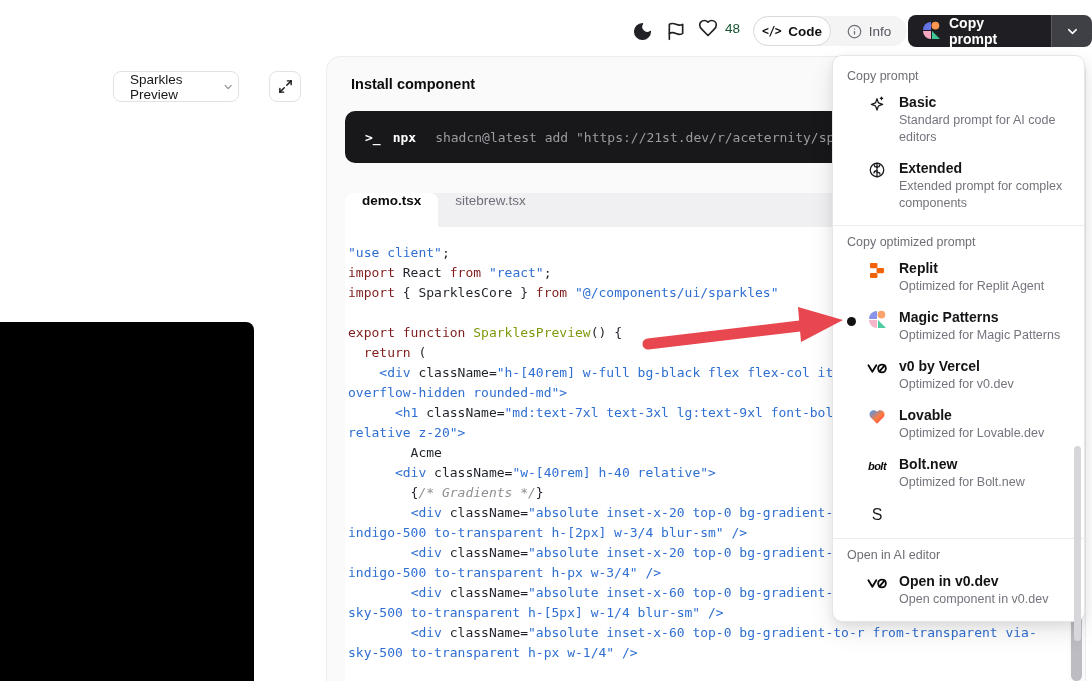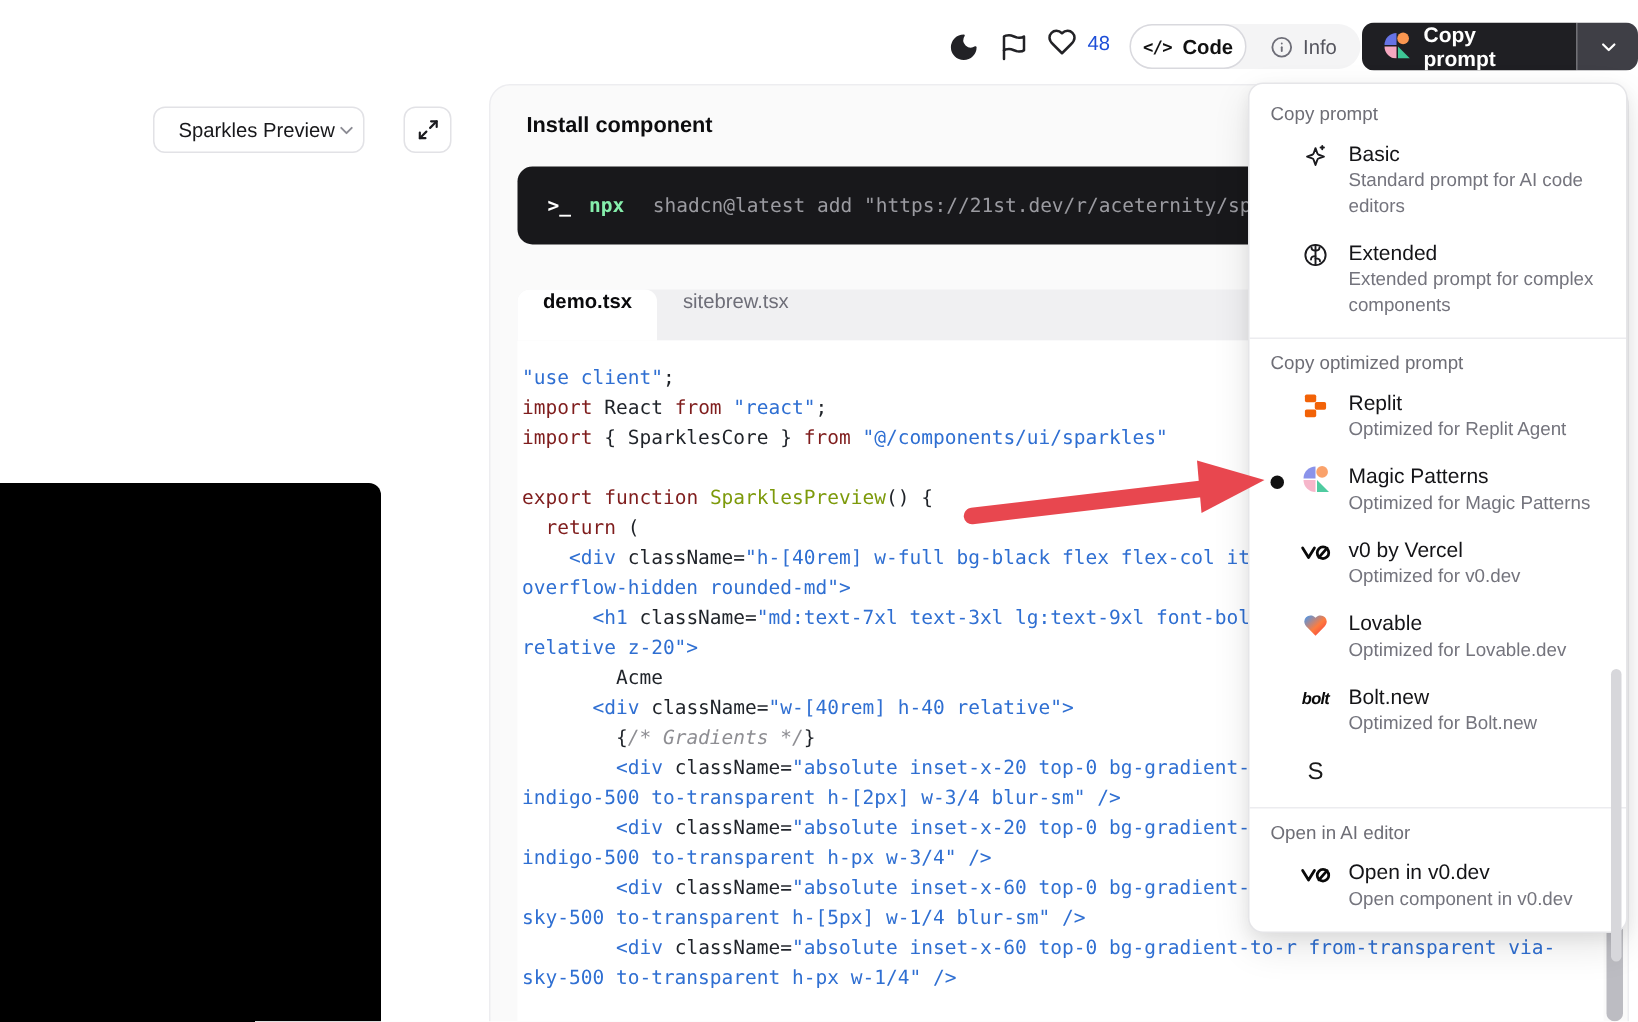--- a/index.html
+++ b/index.html
@@ -4,43 +4,43 @@
 <style>
   * { margin:0; padding:0; box-sizing:border-box; }
   html,body { background:#fff; }
   .page { position:relative; width:1092px; height:681px; overflow:hidden; background:#fff;
           font-family:"Liberation Sans", sans-serif; color:#18181b; }
 
   
   .topbar { position:absolute; left:0; top:0; width:1092px; height:56px; z-index:5; }
   .icon-btn { position:absolute; width:26px; height:26px; display:flex; align-items:center; justify-content:center; cursor:pointer; }
   .likes { position:absolute; left:698px; top:18px; display:flex; align-items:center; gap:7px; }
-  .likes .count { font-size:13.5px; color:#1d4ed8; }
+  .likes .count { font-size:13.5px; color:#14532d; }
   .seg-group { position:absolute; left:753px; top:16px; height:30px; width:154px; background:#f4f4f5; border-radius:15px; display:flex; }
   .seg { flex:1; display:flex; align-items:center; justify-content:center; gap:7px; font-size:13.5px; cursor:pointer; }
   .seg.active { background:#fff; border:1px solid #d9d9de; border-radius:15px; font-weight:600; color:#111; }
   .seg.inactive { color:#55555e; }
   .code-glyph { font-family:"DejaVu Sans Mono", monospace; font-size:11.5px; font-weight:700; letter-spacing:-0.5px; }
   .split-btn { position:absolute; left:908px; top:15px; height:32px; display:flex; border-radius:8px; overflow:hidden; cursor:pointer; }
   .split-main { background:#1f1f23; color:#fff; display:flex; align-items:center; gap:9px; padding:0 16px 0 14px; font-size:14px; font-weight:600; }
   .split-arrow { background:#3f3f46; width:41px; display:flex; align-items:center; justify-content:center; border-left:1px solid rgba(255,255,255,0.14); }
 
   
-  .select-box { position:absolute; left:102px; top:71px; width:141px; height:31px; background:#fff; border:1px solid #e2e2e6; border-radius:8px;
+  .select-box { position:absolute; left:113px; top:71px; width:126px; height:31px; background:#fff; border:1px solid #e2e2e6; border-radius:8px;
                 display:flex; align-items:center; justify-content:space-between; padding:0 4px 0 16px; font-size:13.5px; cursor:pointer; }
   .expand-btn { position:absolute; left:269px; top:71px; width:32px; height:31px; background:#fff; border:1px solid #e2e2e6; border-radius:8px;
                 display:flex; align-items:center; justify-content:center; cursor:pointer; }
 
   
   .main-panel { position:absolute; left:326px; top:56px; width:760px; height:660px; background:#fafafa; border:1px solid #ededf0; border-radius:14px; }
   .install-title { position:absolute; left:24px; top:19px; font-size:14.5px; font-weight:600; color:#0c0c0e; }
   .terminal { position:absolute; left:18px; top:54px; width:724px; height:52px; background:#18181b; border-radius:10px;
               display:flex; align-items:center; padding-left:20px; font-family:"DejaVu Sans Mono", monospace; font-size:13px; cursor:text; }
   .terminal .prompt { color:#fff; font-weight:700; margin-right:12px; }
-  .terminal .npx { color:#86efac; font-weight:700; margin-right:19px; }
+  .terminal .npx { color:#ffffff; font-weight:700; margin-right:19px; }
   .terminal .cmd { color:#9b9ba1; white-space:pre; }
   .tabbar { position:absolute; left:18px; top:136px; width:724px; height:34px; background:#f0f0f2; border-radius:8px 8px 0 0; display:flex; }
   .tab { height:34px; display:flex; align-items:flex-start; padding:0 17px; font-size:13.5px; cursor:pointer; }
   .tab.active { background:#fff; border-radius:8px 8px 0 0; font-weight:600; color:#0a0a0c; }
   .tab.inactive { color:#6e6e78; }
   .code-card { position:absolute; left:18px; top:170px; width:724px; height:490px; background:#fff; border-radius:0 0 8px 8px; overflow:hidden; }
   .code { padding:16px 0 0 3px; font-family:"DejaVu Sans Mono", monospace; font-size:13px; line-height:20px; }
   .cl { white-space:pre; height:20px; }
   .tok-k { color:#7f1d1d; }
   .tok-s { color:#2F6FD2; }
@@ -53,21 +53,21 @@
 
   
   .black-preview { position:absolute; left:0; top:322px; width:254px; height:359px; background:#000; border-top-right-radius:8px; z-index:3; }
 
   
   .dropdown { position:absolute; left:832px; top:55px; width:253px; background:#fff; border:1px solid #e5e5e8; border-radius:10px;
               box-shadow:0 10px 25px rgba(0,0,0,0.10), 0 4px 10px rgba(0,0,0,0.06); z-index:10; padding:4px 0 6px; }
   .dd-label { padding:9px 14px 4px; font-size:12.5px; color:#6e6e76; }
   .dd-item { position:relative; display:flex; gap:12px; padding:6px 14px 7px 34px; cursor:pointer; align-items:flex-start; }
   .dd-icon { width:20px; height:20px; flex:0 0 20px; display:flex; align-items:center; justify-content:center; margin-top:1px;text-align:right; }
-  .dd-title { font-size:14px; font-weight:400; color:#141417; line-height:19px; }
+  .dd-title { font-size:14px; font-weight:700; color:#141417; line-height:19px; }
   .dd-desc { font-size:12.5px; color:#74747d; line-height:17px; }
   .dd-divider { border-top:1px solid #ececef; margin-top:6px; }
   .dd-dot { position:absolute; left:14px; top:15px; width:9px; height:9px; border-radius:50%; background:#111; }
   .dd-scrollbar { position:absolute; right:3px; top:390px; width:7px; height:195px; background:#d7d7db; border-radius:4px; cursor:grab; }
   .logo-text-bolt { font-style:italic; font-weight:700; font-size:11px; letter-spacing:-0.5px; color:#0a0a0a; }
   .logo-text-s { font-size:16px; font-weight:500; color:#1a1a1a; }
 
   
   .arrow-overlay { position:absolute; left:0; top:0; width:1092px; height:681px; z-index:20; pointer-events:none; }
 </style>

